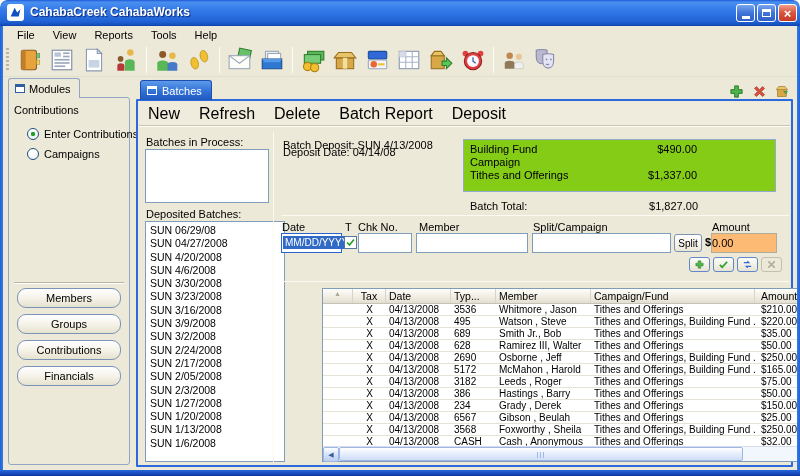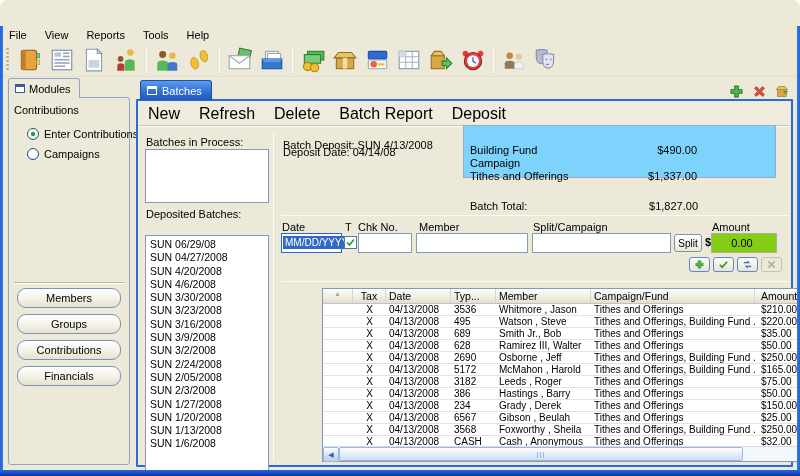--- a/index.html
+++ b/index.html
@@ -18,21 +18,21 @@
   .win-controls { position:absolute; right:3px; top:4px; display:flex; gap:2px; }
   .wbtn { width:19px; height:18px; border:1px solid #fff; border-radius:3px; color:#fff;
     display:flex; align-items:center; justify-content:center;
     background:linear-gradient(180deg,#79A5EE 0%,#3F74D8 50%,#2E5FC4 100%); font-size:12px; }
   .wbtn.close { background:linear-gradient(180deg,#F0A088 0%,#DA5742 45%,#C63A28 100%); font-weight:bold; font-size:13px; }
   .glyph-min { width:8px; height:3px; background:#fff; margin-top:9px; }
   .glyph-max { width:9px; height:8px; border:1px solid #fff; border-top:3px solid #fff; }
 
   
   .menubar { position:absolute; left:0; top:26px; width:800px; height:18px; background:#ECE9D8;
-    display:flex; align-items:center; padding-left:0; }
+    display:flex; align-items:center; padding-left:8px; }
   .menu-item { padding:1px 9px; }
 
   
   .toolbar { position:absolute; left:0; top:44px; width:800px; height:33px; background:#ECE9D8;
     display:flex; align-items:center; padding-left:4px; border-bottom:1px solid #e2dfcd; }
   .grip { width:3px; height:24px; margin:0 5px 0 2px;
     background:repeating-linear-gradient(180deg,#b9b5a5 0 2px,#ECE9D8 2px 4px); }
   .tbtn { width:32px; height:28px; display:flex; align-items:center; justify-content:center; }
   .tbtn svg { width:26px; height:26px; }
   .tsep { width:1px; height:26px; background:#c5c1b0; border-right:1px solid #fdfcf5; margin:0 4px; }
@@ -79,42 +79,42 @@
   .action-item { font-size:16px; }
 
   .lbl { position:absolute; font-size:11px; color:#000; }
   .inbox { background:#fff; border:1px solid #7f9db9; position:absolute; }
   .dep-list { padding:2px 0 0 4px; font-size:10.5px; line-height:13.3px; overflow:hidden; }
   .dep-item { white-space:nowrap; }
   .dep-item.selected { background:#EFE9D2; }
 
   .vdivider { position:absolute; left:273px; top:132px; height:330px; width:1px; background:#cfcabb; border-right:1px solid #fbfaf3; }
 
-  .summary-box { position:absolute; left:463px; top:125px; width:313px; height:53px; background:#7dd3fc;
-    border:1px solid #95aace; padding:18px 0; }
+  .summary-box { position:absolute; left:463px; top:139px; width:313px; height:53px; background:#84cc16;
+    border:1px solid #95aace; padding:3px 0; }
   .summary-row { display:flex; padding:0 6px; line-height:13px; }
   .s-fund { flex:1; }
   .s-amt { width:110px; text-align:right; margin-right:72px; }
   .total-row { position:absolute; left:470px; top:200px; width:228px; display:flex; justify-content:space-between; }
 
   .hsep1 { position:absolute; left:281px; top:215px; width:508px; height:1px; background:#cfcabc; border-bottom:1px solid #fbfaf3; }
   .hsep2 { position:absolute; left:281px; top:281px; width:508px; height:1px; background:#cfcabc; border-bottom:1px solid #fbfaf3; }
 
   
   .date-field { position:absolute; left:281px; top:233px; width:61px; height:20px; background:#fff;
     border:1px solid #2a66c9; padding:2px 1px; }
   .date-sel { background:#316AC5; color:#fff; font-size:10px; padding:1px 2px; white-space:nowrap; }
   .cbx { position:absolute; left:344px; top:236px; width:13px; height:13px; background:#fff; border:1px solid #5577A0; }
   .entry-input { position:absolute; top:233px; height:20px; border:1px solid #7f9db9; background:#fff; font-size:11px;
     font-family:"Liberation Sans",sans-serif; padding:0 2px; }
   .split-btn { position:absolute; left:674px; top:234px; width:28px; height:18px; border:1px solid #7b93b8; border-radius:3px;
     background:linear-gradient(180deg,#fff,#ece8d8); display:flex; align-items:center; justify-content:center; font-size:10px; }
   .currency { position:absolute; left:705px; top:236px; font-weight:bold; }
-  .amount-field { position:absolute; left:711px; top:233px; width:66px; height:20px; background:#84cc16;
-    border:1px solid #b0ad9a; text-align:center; padding:3px 4px 0 0; }
+  .amount-field { position:absolute; left:711px; top:233px; width:66px; height:20px; background:#fdba74;
+    border:1px solid #b0ad9a; text-align:left; padding:3px 4px 0 0; }
   .mini-btn { position:absolute; top:257px; width:21px; height:15px; border:1px solid #5f87c9; border-radius:3px;
     background:linear-gradient(180deg,#fdfdf8,#e8e4d4); display:flex; align-items:center; justify-content:center; }
   .mini-btn svg { width:11px; height:11px; }
   .mini-btn.disabled { border-color:#c4c0b0; background:#ECE9D8; }
 
   
   .grid { position:absolute; left:280px; top:288px; width:508px; height:174px; background:#404040; border:1px solid #7f9db9;margin-left:42px; }
   .ghead { display:flex; height:15px; background:linear-gradient(180deg,#FDFDFB,#EFECE0 60%,#E3DFD0);
     border-bottom:1px solid #c5c2b8; font-size:10.5px; }
   .th { border-right:1px solid #d8d4c8; padding:1px 3px 0 3px; overflow:hidden; white-space:nowrap; }
@@ -138,20 +138,37 @@
   .hthumb { position:absolute; left:16px; top:0; width:404px; height:14px; border:1px solid #9EB6E4; border-radius:2px;
     background:linear-gradient(180deg,#fdfeff,#cfddf8); }
   .hthumb::after { content:""; position:absolute; left:50%; top:4px; width:8px; height:6px; margin-left:-4px;
     background:repeating-linear-gradient(90deg,#9EB6E4 0 1px,transparent 1px 3px); }
 </style>
 </head>
 <body>
 
 <div class="window">
 
+  <div class="titlebar">
+    <span class="app-icon">
+      <svg width="13" height="13" viewBox="0 0 16 16">
+          <path d="M2 13L7 2l3 6 4-4-2 9z" fill="#1050C0"></path>
+        </svg>
+    </span>
+    <span class="title-text">CahabaCreek CahabaWorks</span>
+    <div class="win-controls">
+      <div class="wbtn">
+          <span class="glyph-min"></span>
+        </div>
+      <div class="wbtn">
+          <span class="glyph-max"></span>
+        </div>
+      <div class="wbtn close">×</div>
+    </div>
+  </div>
 
   <div class="menubar">
 
   <span class="menu-item">File</span>
       <span class="menu-item">View</span>
       <span class="menu-item">Reports</span>
       <span class="menu-item">Tools</span>
       <span class="menu-item">Help</span>
     </div>
 
@@ -333,32 +350,33 @@
   <span class="action-item">New</span>
       <span class="action-item">Refresh</span>
       <span class="action-item">Delete</span>
       <span class="action-item">Batch Report</span>
       <span class="action-item">Deposit</span>
     </div>
 
   <div class="lbl" style="left:146px;top:136px;">Batches in Process:</div>
   <div class="inbox" style="left:145px;top:149px;width:124px;height:54px;"></div>
   <div class="lbl" style="left:146px;top:208px;">Deposited Batches:</div>
-  <div class="inbox dep-list" style="left:145px;top:235px;width:124px;height:241px;">
+  <div class="inbox dep-list" style="left:145px;top:221px;width:140px;height:241px;">
 
   <div class="dep-item">SUN 06/29/08</div>
       <div class="dep-item">SUN 04/27/2008</div>
       <div class="dep-item">SUN 4/20/2008</div>
       <div class="dep-item">SUN 4/6/2008</div>
       <div class="dep-item">SUN 3/30/2008</div>
       <div class="dep-item">SUN 3/23/2008</div>
       <div class="dep-item">SUN 3/16/2008</div>
       <div class="dep-item">SUN 3/9/2008</div>
       <div class="dep-item">SUN 3/2/2008</div>
       <div class="dep-item">SUN 2/24/2008</div>
+      <div class="dep-item">SUN 2/17/2008</div>
       <div class="dep-item">SUN 2/05/2008</div>
       <div class="dep-item">SUN 2/3/2008</div>
       <div class="dep-item">SUN 1/27/2008</div>
       <div class="dep-item">SUN 1/20/2008</div>
       <div class="dep-item">SUN 1/13/2008</div>
       <div class="dep-item">SUN 1/6/2008</div>
     </div>
   <div class="vdivider"></div>
 
   <div class="lbl" style="left:283px;top:139px;">Batch Deposit: SUN 4/13/2008</div>

